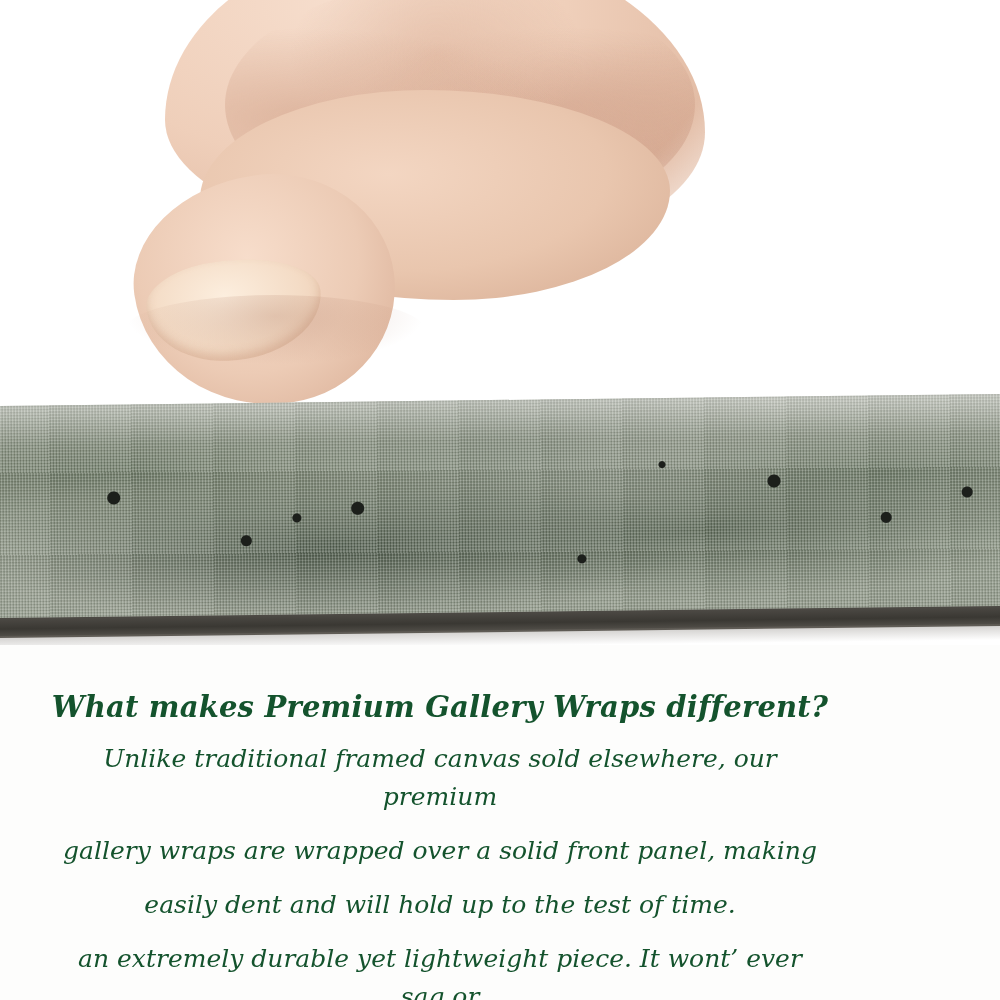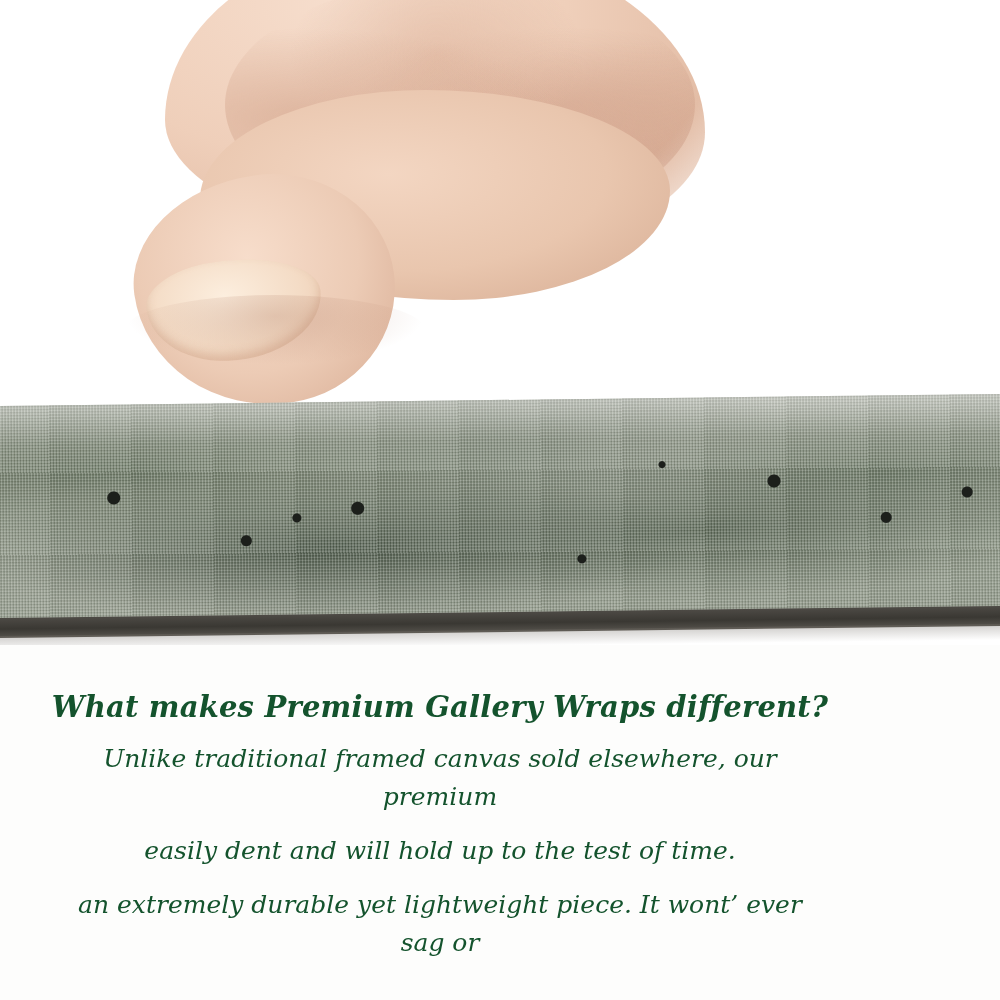--- a/index.html
+++ b/index.html
@@ -204,17 +204,18 @@
     <div class="canvas-strip">
       <div class="canvas-speckles"></div>
     </div>
     <div class="canvas-bottom-edge"></div>
     <div class="strip-shadow"></div>
   </div>
 
   <div class="caption">
     <div class="caption-heading">What makes Premium Gallery Wraps different?</div>
     <p class="caption-line">Unlike traditional framed canvas sold elsewhere, our premium</p>
+    <p class="caption-line">gallery wraps are wrapped over a solid front panel, making</p>
     <p class="caption-line">easily dent and will hold up to the test of time.</p>
     <p class="caption-line">an extremely durable yet lightweight piece. It wont’ ever sag or</p>
   </div>
 
 </div>
 
 </body></html>

